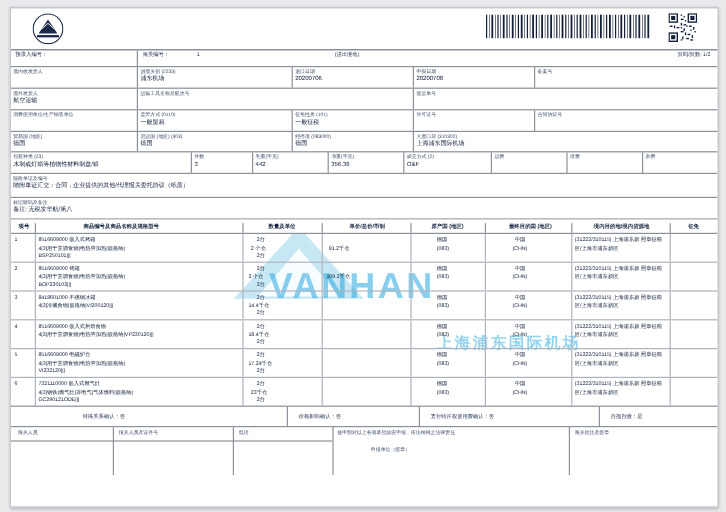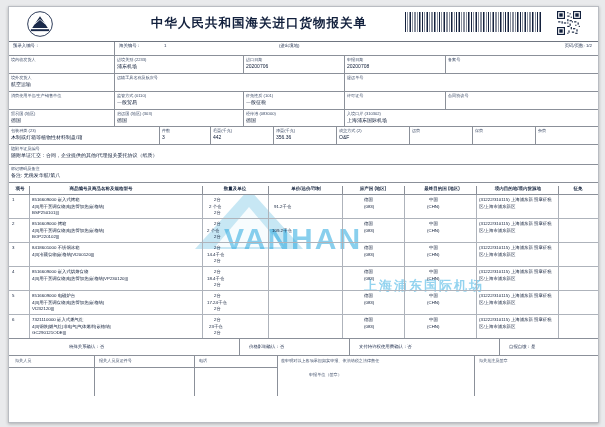--- a/index.html
+++ b/index.html
@@ -89,21 +89,20 @@
     <div class="ctxt">上海浦东国际机场</div>
   </div>
 
   <div class="hdr">
     <svg class="emblem" viewBox="0 0 40 40">
       <circle cx="20" cy="20" r="19" fill="none" stroke="#1b2a4a" stroke-width="1.4"></circle>
       <path d="M8 26 L20 8 L32 26 Z" fill="#1b2a4a"></path>
       <rect x="6" y="28" width="28" height="3" fill="#1b2a4a"></rect>
       <path d="M12 20 L20 13 L28 20" fill="none" stroke="#fff" stroke-width="1.2"></path>
     </svg>
-    <div class="title">中华人民共和国海关进口货物报关单</div>
 
     <svg class="barcode" viewBox="0 0 280 40" preserveAspectRatio="none">
       <g fill="#14213d">
         <rect x="2" y="0" width="2" height="40"></rect>
           <rect x="7" y="0" width="1" height="40"></rect>
         <rect x="11" y="0" width="3" height="40"></rect>
           <rect x="17" y="0" width="1" height="40"></rect>
         <rect x="21" y="0" width="2" height="40"></rect>
           <rect x="26" y="0" width="1" height="40"></rect>
         <rect x="30" y="0" width="3" height="40"></rect>

